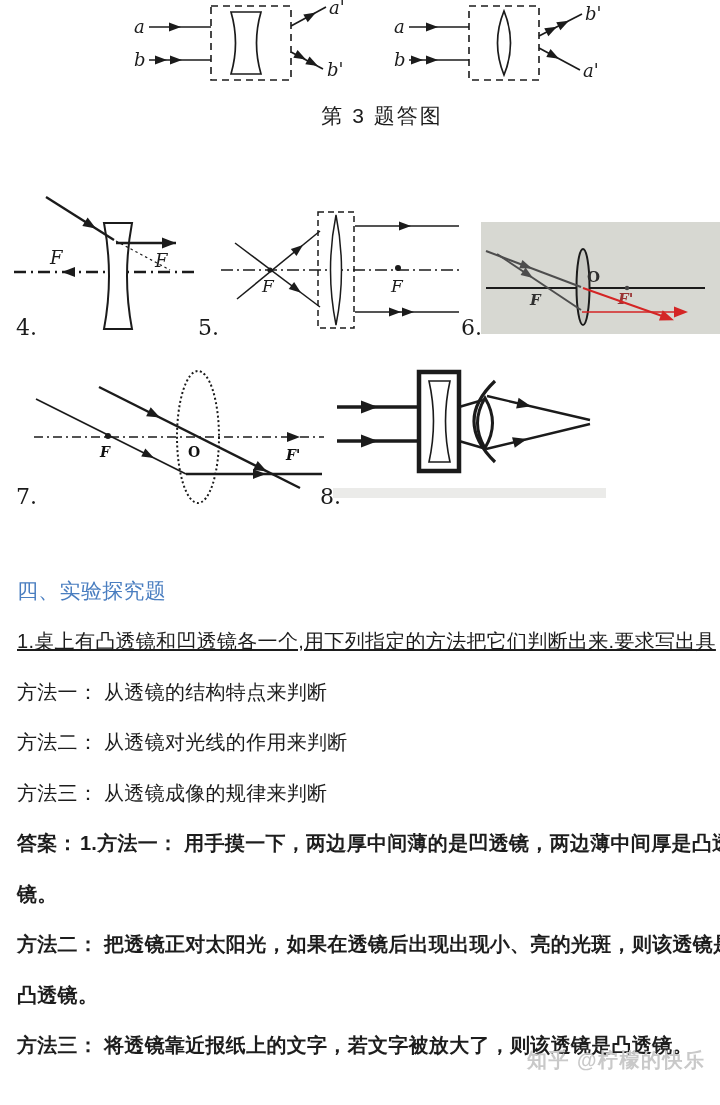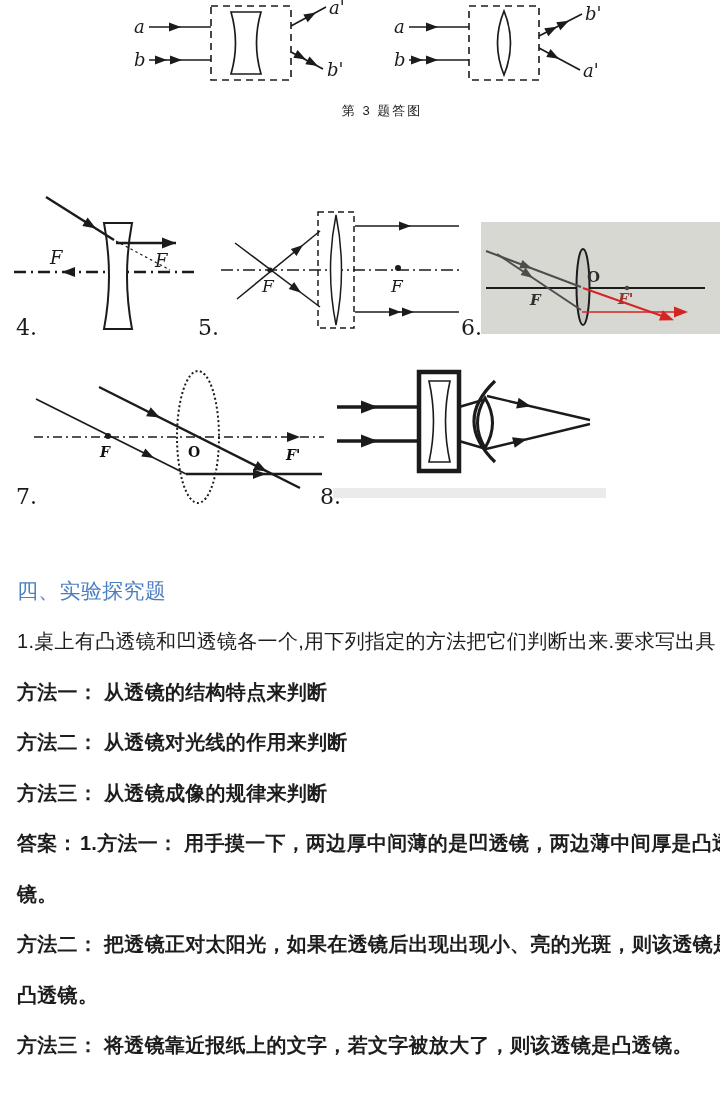--- a/index.html
+++ b/index.html
@@ -9,30 +9,30 @@
   .page{
     position:relative;width:720px;height:1105px;background:#ffffff;overflow:hidden;
     font-family:"Liberation Sans",sans-serif;color:#1d1d1d;
   }
   .diagram-svg{position:absolute;left:0;}
   #fig3-svg{top:0;}
   #row1-svg{top:180px;}
   #row2-svg{top:350px;}
   .fig-caption{
     position:absolute;left:312px;top:102px;width:140px;text-align:center;
-    font-size:13px;letter-spacing:2px;color:#1b1b1b;font-weight:500;white-space:nowrap;
+    font-size:21px;letter-spacing:2px;color:#1b1b1b;font-weight:500;white-space:nowrap;
   }
   .textblock{
     position:absolute;left:17px;top:566px;width:702px;
     font-size:20px;letter-spacing:0.3px;
   }
   .tline{height:50.5px;display:flex;align-items:center;white-space:nowrap;}
   .t-head{color:var(--heading);font-weight:400;font-size:21px;}
-  .t-body{font-weight:400;}
-  .t-method{font-weight:700;}
+  .t-body{font-weight:400;text-decoration:underline;}
+  .t-method{font-weight:400;}
   .t-ans{font-weight:600;}
   .ans-label{font-weight:800;margin-right:2px;}
   .watermark{
     position:absolute;left:527px;top:1047px;font-size:20px;font-weight:600;
     color:var(--watermark);letter-spacing:1.5px;white-space:nowrap;
   }
   
   svg line, svg path, svg rect.box, svg ellipse{stroke:#1b1b1b;}
   svg polygon{fill:#1b1b1b;stroke:none;}
   .sv-lbl{font:italic 18px "DejaVu Serif",serif;fill:#1b1b1b;}
@@ -199,13 +199,14 @@
     <div class="tline t-ans">
         <span class="ans-label">答案：</span>
         <span>1.方法一： 用手摸一下，两边厚中间薄的是凹透镜，两边薄中间厚是凸透</span>
       </div>
     <div class="tline t-ans">镜。</div>
     <div class="tline t-ans">方法二： 把透镜正对太阳光，如果在透镜后出现出现小、亮的光斑，则该透镜是</div>
     <div class="tline t-ans">凸透镜。</div>
     <div class="tline t-ans">方法三： 将透镜靠近报纸上的文字，若文字被放大了，则该透镜是凸透镜。</div>
   </div>
 
+  <div class="watermark">知乎 @柠檬的快乐</div>
 </div>
 
 </body></html>

